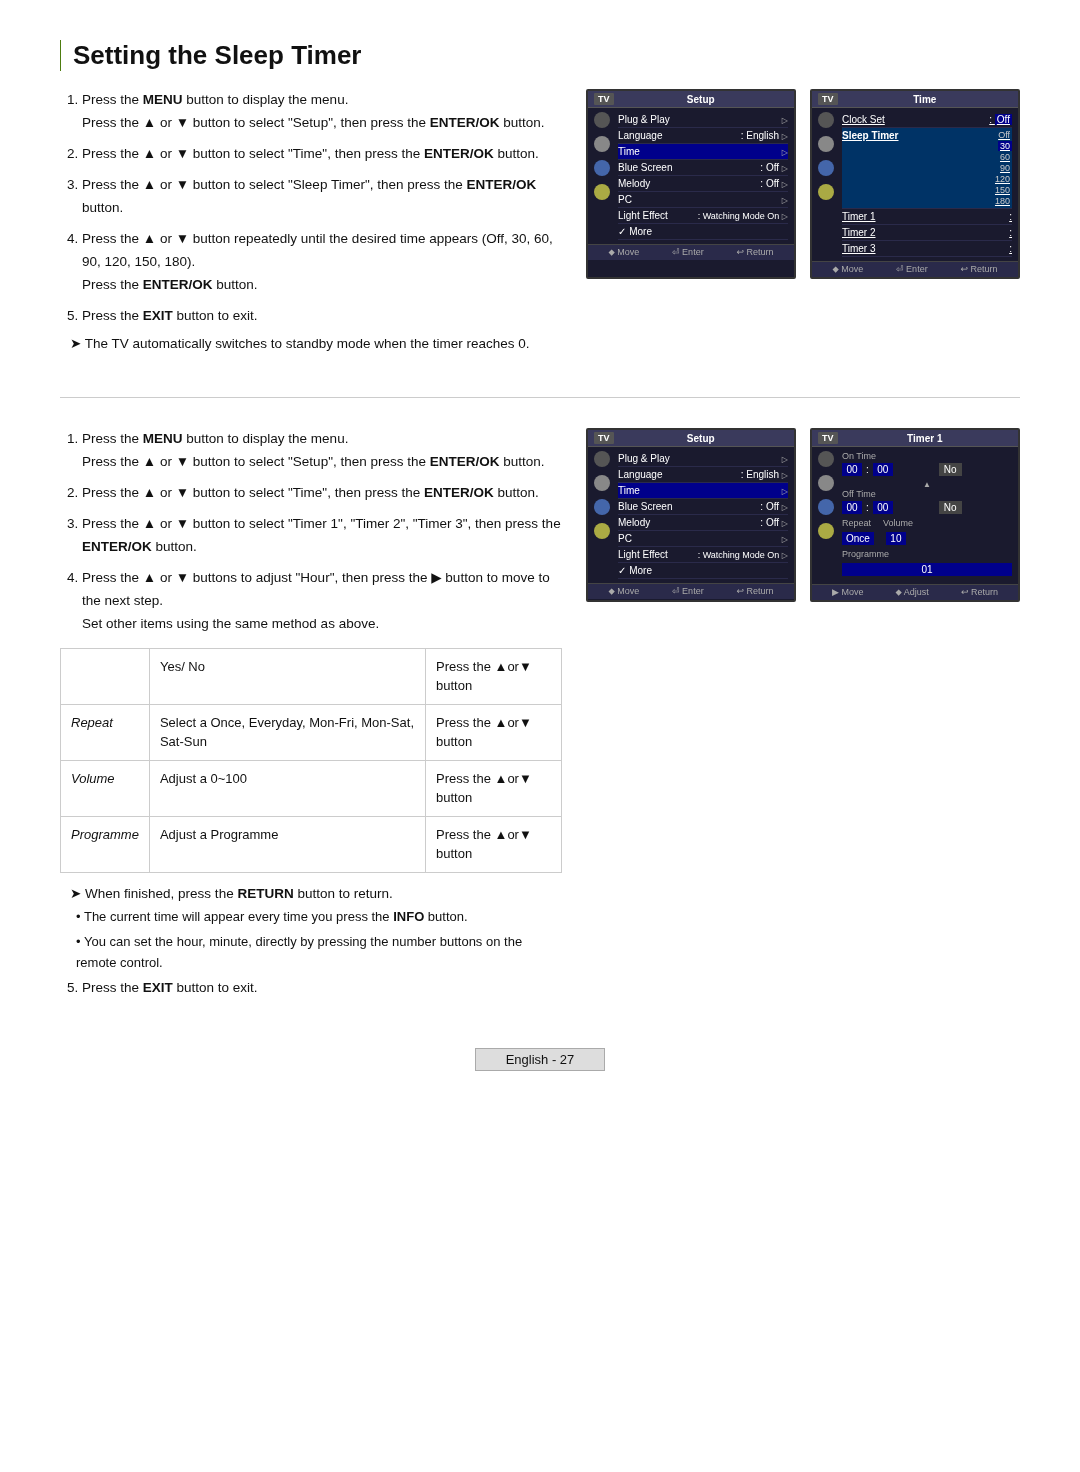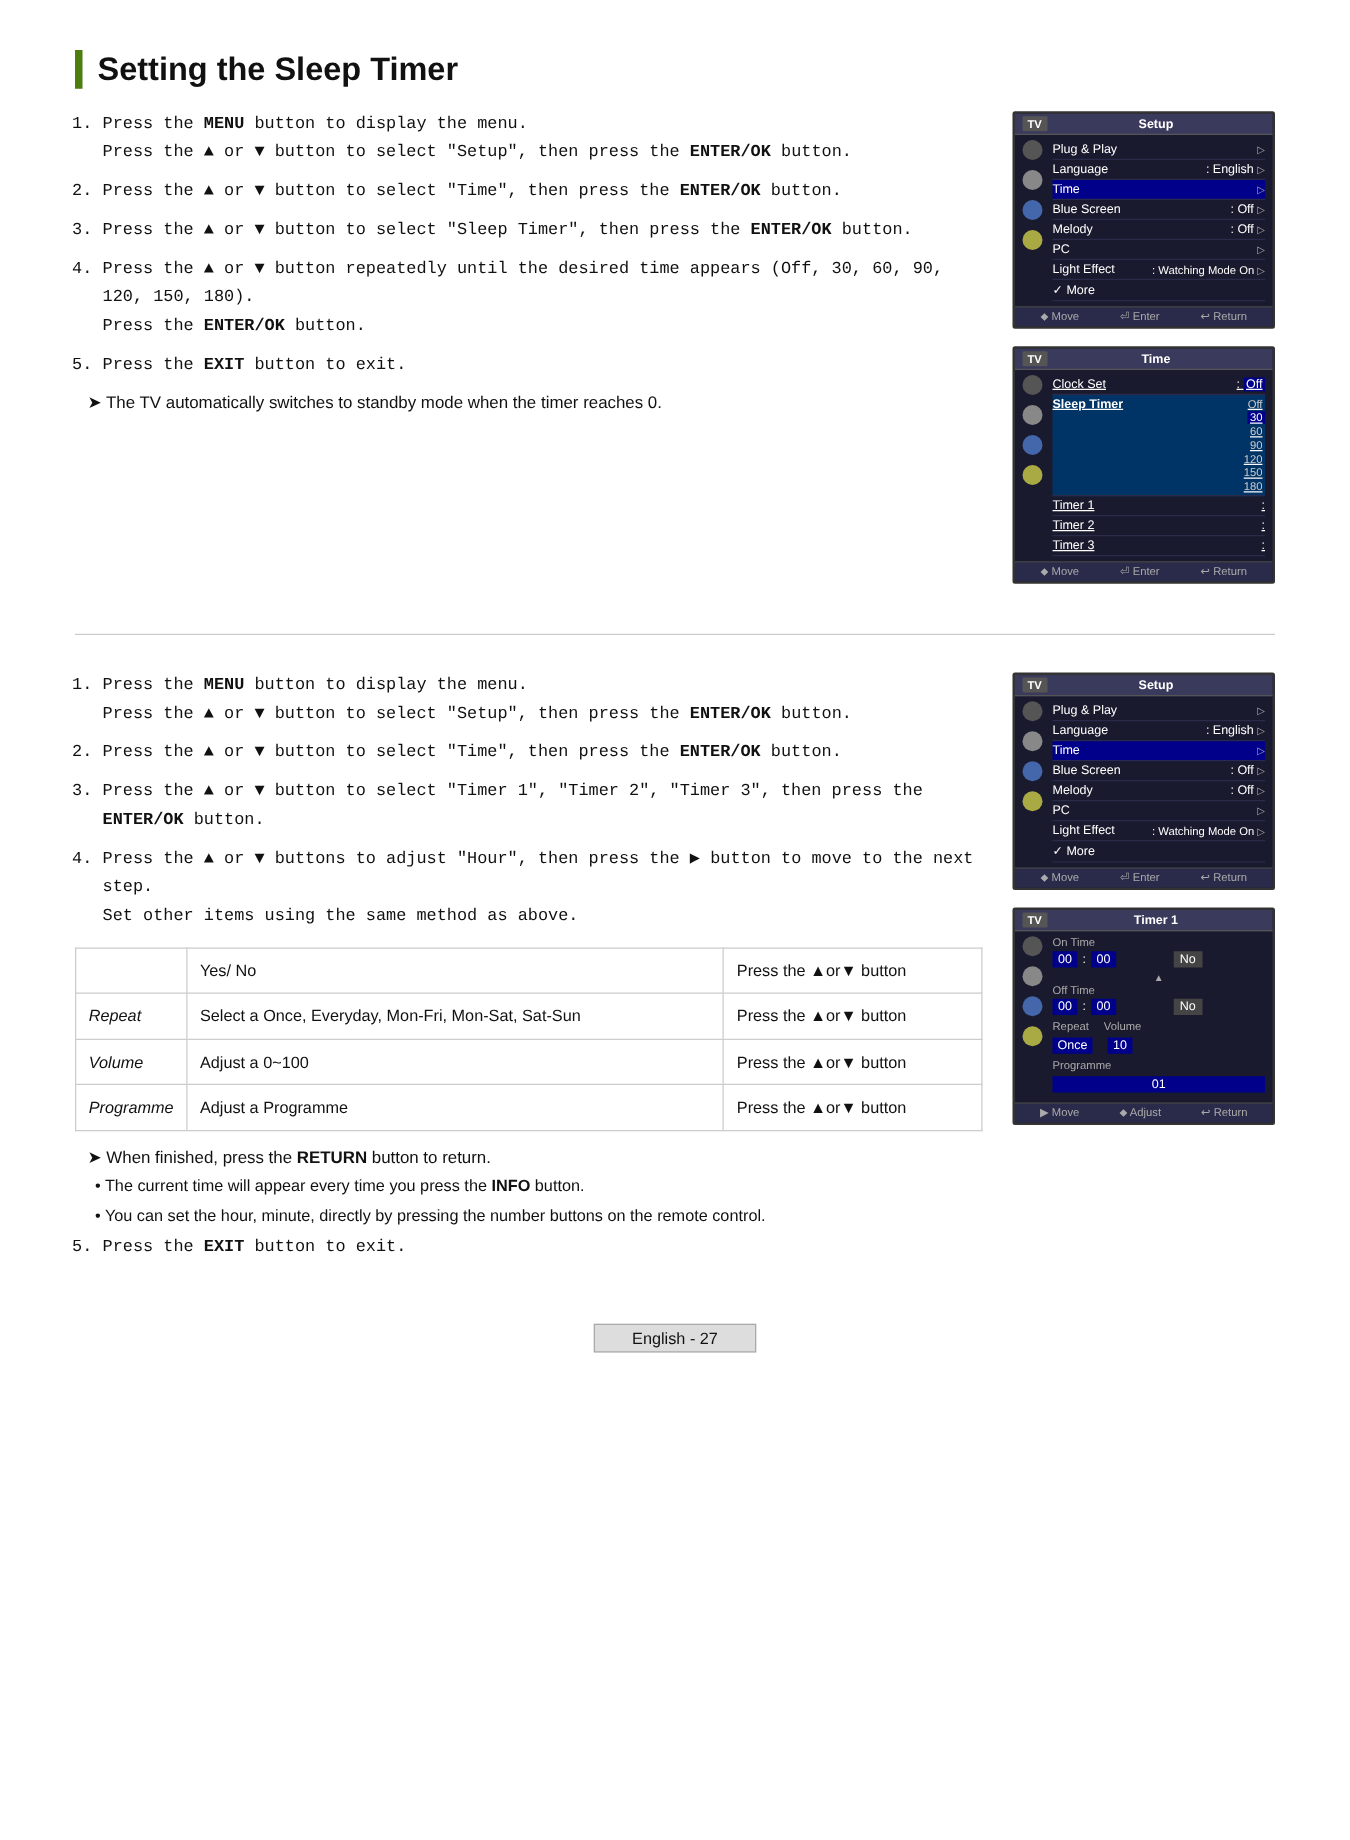--- a/index.html
+++ b/index.html
@@ -10,21 +10,21 @@
       font-family: Arial, sans-serif;
       font-size: 14px;
       color: #111;
       padding: 40px 60px;
     }
 
     
     .section-title {
       font-size: 26px;
       font-weight: bold;
-      border-left: 6px solid #4d7c0f;
+      border-left: 1px solid #4d7c0f;
       padding-left: 12px;
       margin-bottom: 18px;
     }
 
     .section {
       margin-bottom: 40px;
     }
 
     .section-content {
       display: flex;
@@ -44,21 +44,20 @@
     }
 
     ol {
       padding-left: 22px;
       line-height: 1.7;
       font-size: 13.5px;
     }
 
     ol li {
       margin-bottom: 8px;
-      font-family: Liberation Mono, monospace;
     }
 
     .note-arrow {
       list-style: none;
       font-size: 13.5px;
       padding-left: 10px;
       margin-bottom: 6px;
     }
 
     .note-arrow::before {
@@ -78,21 +77,21 @@
 
     hr.section-divider {
       border: none;
       border-top: 1px solid #ccc;
       margin: 30px 0;
     }
 
     
     .tv-screens {
       display: flex;
-      flex-direction: column;
+      flex-direction: row;
       gap: 14px;
       min-width: 210px;
     }
 
     .tv-screen {
       border: 2px solid #333;
       background: #1a1a2e;
       color: #fff;
       font-size: 10px;
       width: 210px;

